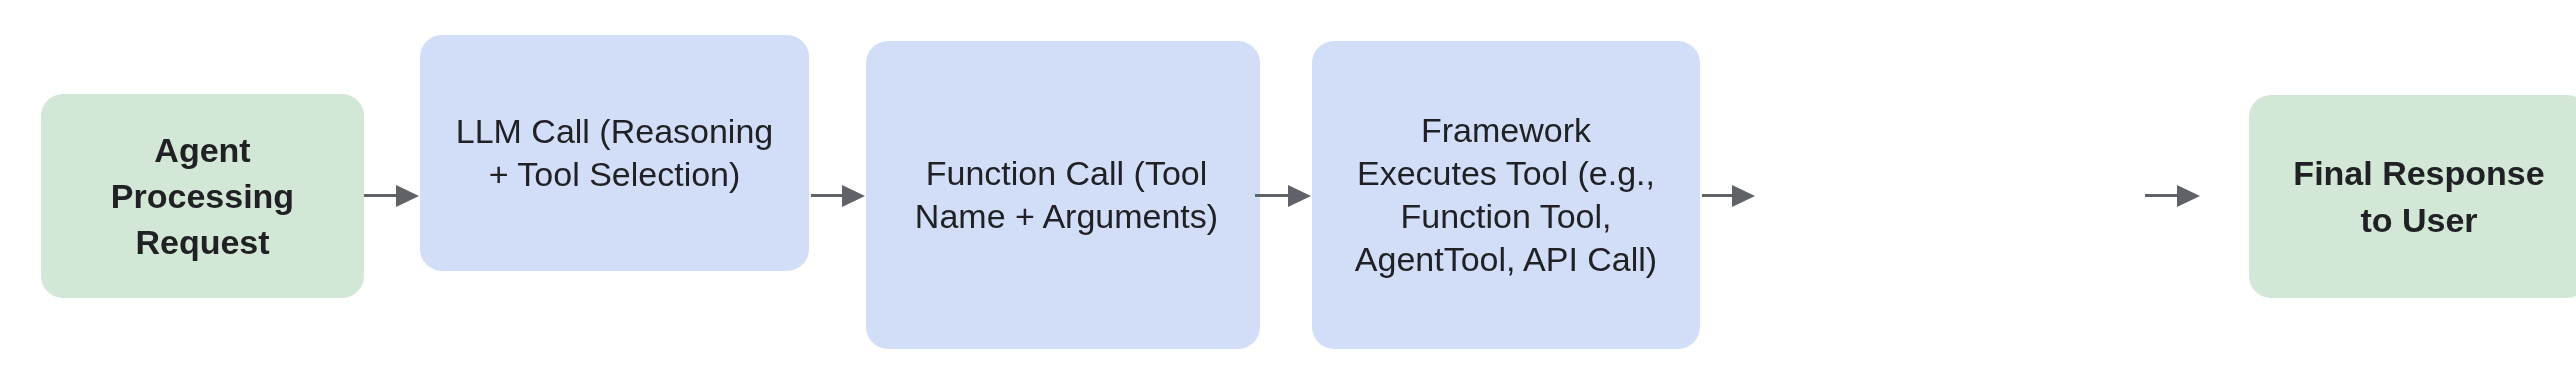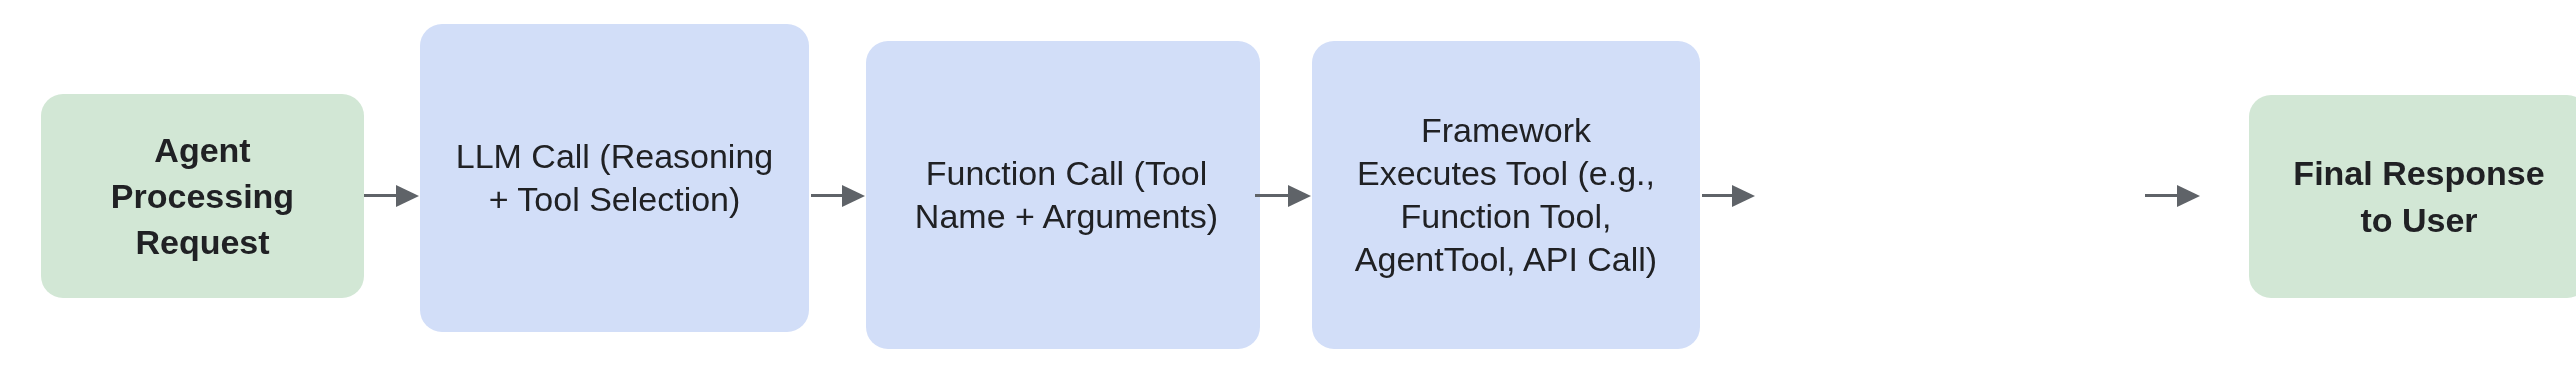--- a/index.html
+++ b/index.html
@@ -24,21 +24,21 @@
     white-space: pre-line;
     font-size: 34px;
     color: #202124;
     padding: 0 14px;
   }
   .process .node-label { font-weight: 400; line-height: 1.26; }
   .terminal .node-label { font-weight: 700; line-height: 1.36; }
 
   
   .n1 { left: 41px;   top: 94px; width: 323px; height: 204px; }
-  .n2 { left: 420px;  top: 24px;  width: 389px; height: 308px; }
+  .n2 { left: 420px;  top: 35px;  width: 389px; height: 236px; }
   .n3 { left: 866px; top: 41px;  width: 387px; height: 308px; }
   .n4 { left: 1312px; top: 41px;  width: 388px; height: 308px; justify-content: center; }
   .n5 { left: 1757px; top: 41px;  width: 387px; height: 308px; }
   .n6 { left: 2201px; top: 95px; width: 340px; height: 203px; }
 
   .arrow { position: absolute; top: 185px; height: 22px; }
   .a1 { left: 364px;  width: 55px; }
   .a2 { left: 811px; width: 54px; }
   .a3 { left: 1255px; width: 56px; }
   .a4 { left: 1702px; width: 53px; }

